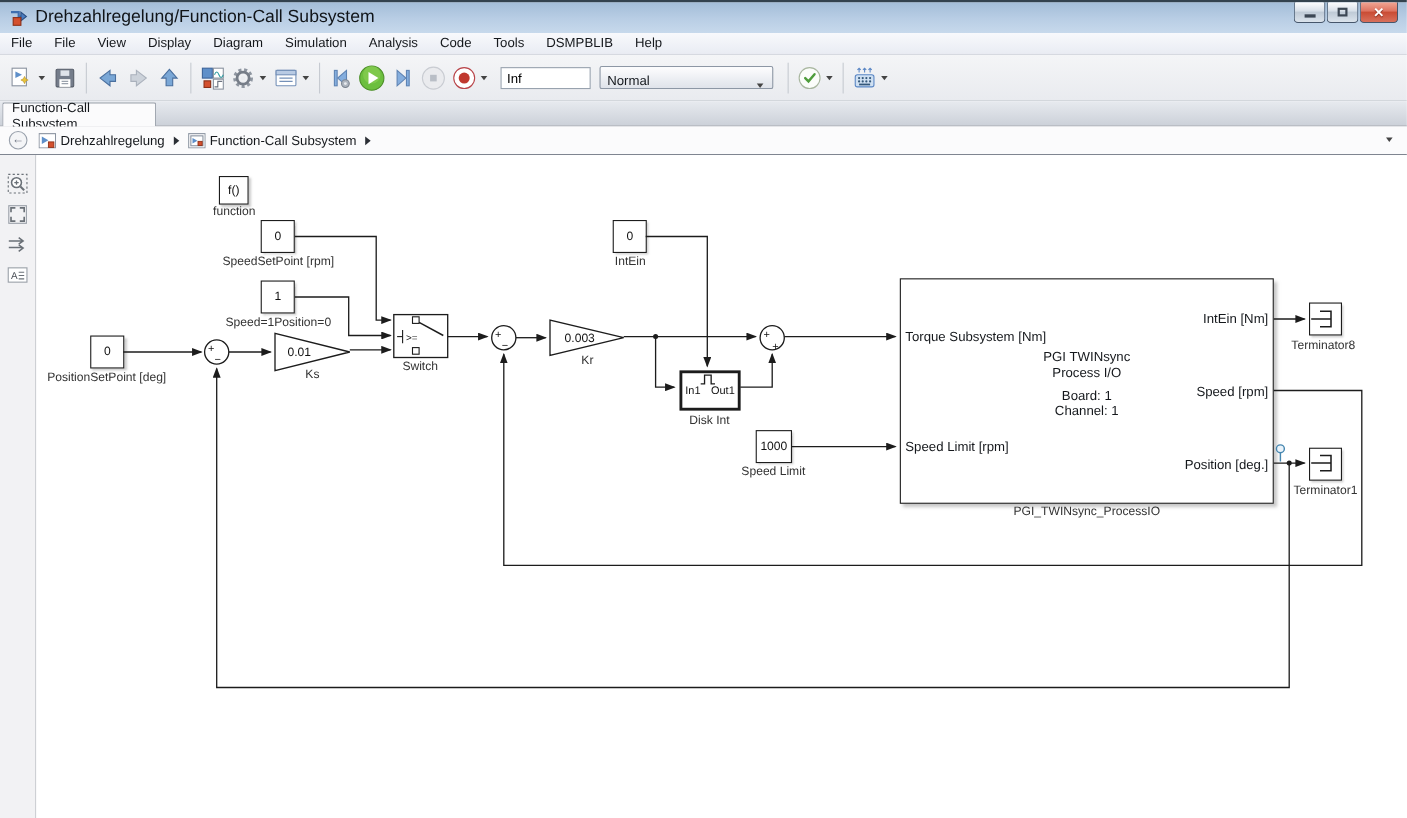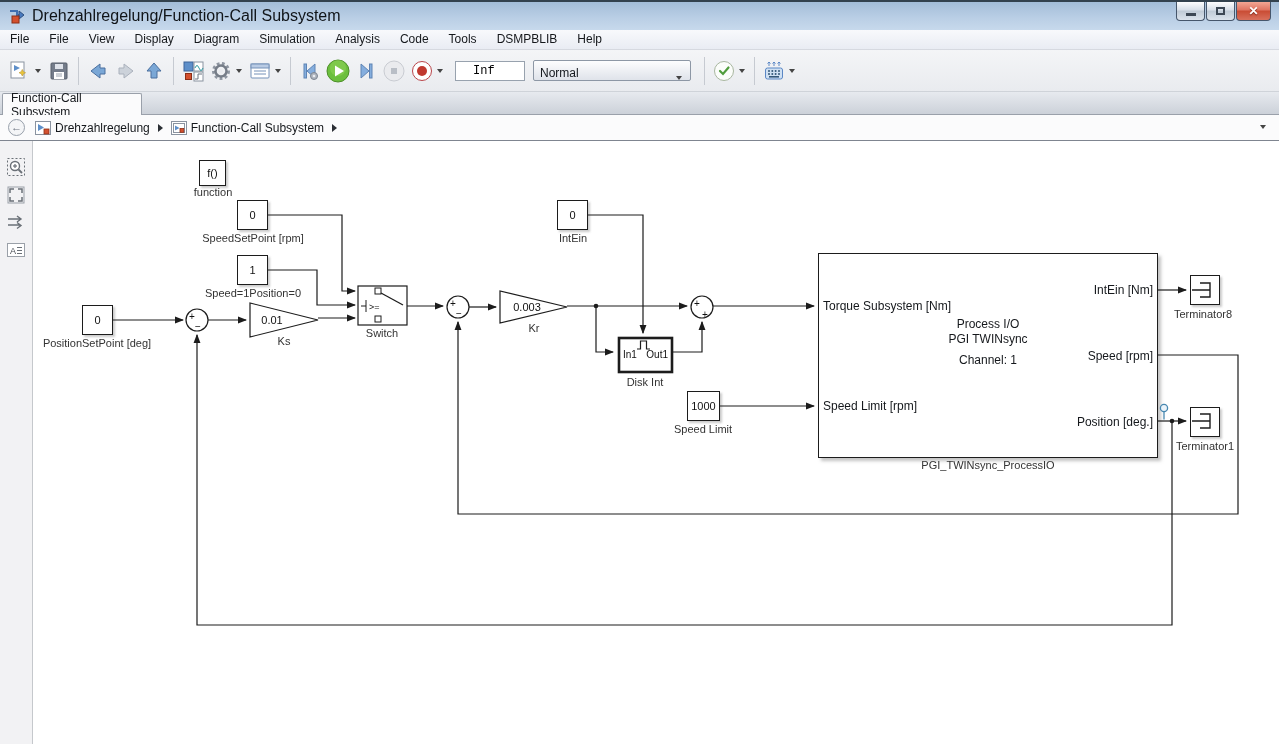--- a/index.html
+++ b/index.html
@@ -26,22 +26,22 @@
   .menubar { height:20px; background:linear-gradient(180deg,#f8f9fc,#e9ecf3);
     border-bottom:1px solid #d6d9e0; display:flex; align-items:center; }
   .menu-item { font-size:12px; color:#15181c; padding:0 10px; line-height:19px; }
   
   .toolbar { height:42px; background:linear-gradient(180deg,#f4f5f7,#e9ebef);
     border-bottom:1px solid #cfd3d9; display:flex; align-items:center; padding-left:6px; }
   .tbtn { width:28px; height:28px; display:flex; align-items:center; justify-content:center; }
   .tsep { width:1px; height:28px; background:#c6cad1; margin:0 5px; }
   .caret { width:0; height:0; border-left:3.5px solid transparent;
     border-right:3.5px solid transparent; border-top:4px solid #444; margin:0 4px 0 1px; }
-  .stoptime { width:70px; height:20px; border:1px solid #98a2ae; font-size:12px;
-    padding:0 17px; margin:0 8px; font-family:Liberation Mono, monospace; background:#fff; }
+  .stoptime { width:82px; height:20px; border:1px solid #98a2ae; font-size:12px;
+    padding:0 5px; margin:0 8px; font-family:Liberation Sans, sans-serif; background:#fff; }
   .modesel { width:158px; height:21px; border:1px solid #8d97a5; border-radius:2px;
     background:linear-gradient(180deg,#fdfdfe,#dfe3ea); display:flex; align-items:flex-end;
     font-size:12px; color:#14181d; padding-left:6px; position:relative; margin-right:8px; }
   .modesel .caret { position:absolute; right:4px; }
   
   .tabbar { height:23px; background:linear-gradient(180deg,#e7eaef,#ccd1d9);
     border-bottom:1px solid #9aa0aa; position:relative; }
   .tab-active { position:absolute; left:2px; top:1px; height:22px; width:140px;
     background:#fbfbfc; border:1px solid #9aa0aa; border-bottom:none;
     border-radius:2px 2px 0 0; font-size:12px; color:#15181c;
@@ -343,24 +343,25 @@
     <div class="lbl" style="left:349px;top:186px">Switch</div>
     <div class="lbl" style="left:612px;top:235px">Disk Int</div>
 
     <div class="blk" style="left:785px;top:112px;width:340px;height:205px;box-shadow:3px 3px 3px rgba(140,140,140,.5)"></div>
     <div class="pgi-port" style="left:790px;top:158px">Torque Subsystem [Nm]</div>
     <div class="pgi-port" style="left:790px;top:258px">Speed Limit [rpm]</div>
     <div class="pgi-port" style="left:1040px;top:142px;text-align:right;width:80px">IntEin [Nm]</div>
     <div class="pgi-port" style="left:1040px;top:208px;text-align:right;width:80px">Speed [rpm]</div>
     <div class="pgi-port" style="left:1025px;top:274px;text-align:right;width:95px">Position [deg.]</div>
     <div class="pgi-center" style="left:785px;width:340px;top:176px">
+      <div>PGI TWINsync</div>
       <div>Process I/O</div>
-      <div>PGI TWINsync</div>
     </div>
     <div class="pgi-params" style="left:785px;width:340px;top:213px">
+      <div>Board: 1</div>
       <div>Channel: 1</div>
     </div>
     <div class="lbl" style="left:955px;top:318px">PGI_TWINsync_ProcessIO</div>
 
     <div class="blk" style="left:1157px;top:134px;width:30px;height:30px"></div>
     <div class="lbl" style="left:1170px;top:167px">Terminator8</div>
     <div class="blk" style="left:1157px;top:266px;width:30px;height:30px"></div>
     <div class="lbl" style="left:1172px;top:299px">Terminator1</div>
 
     <svg class="wires" width="1246" height="603" viewBox="33 141 1246 603">

